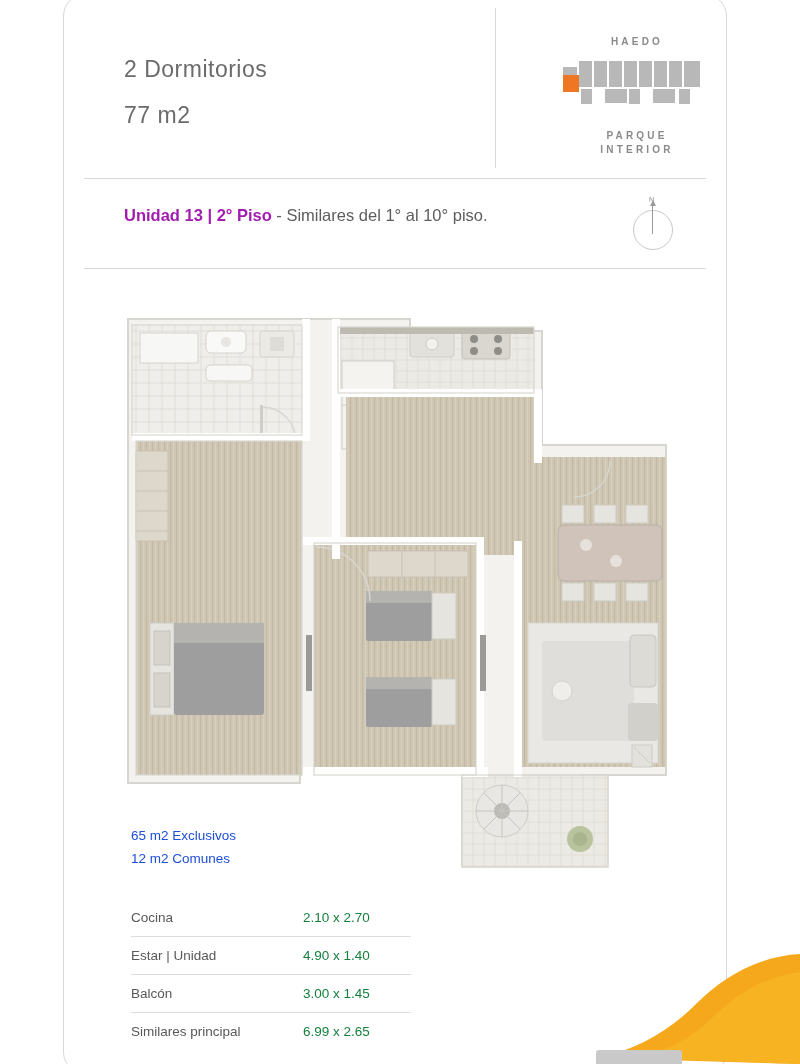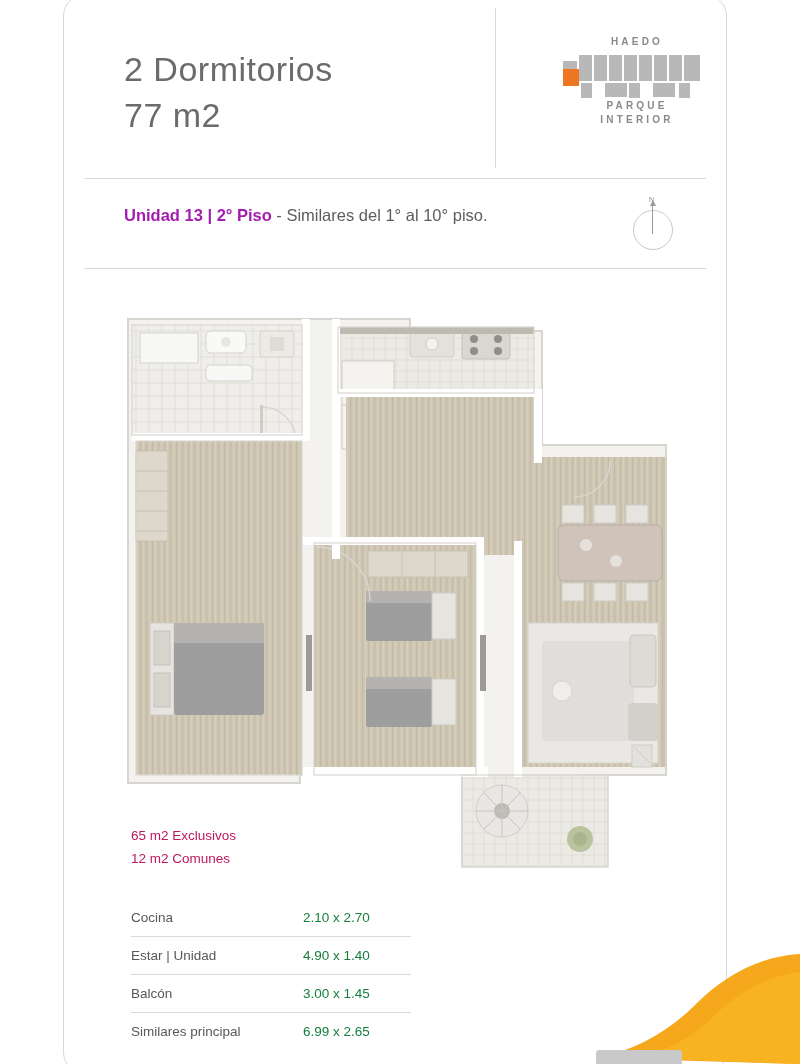--- a/index.html
+++ b/index.html
@@ -30,21 +30,21 @@
     position: absolute;
     left: 64px; top: 0px;
     width: 662px; height: 178px;
   }
   .title-block {
     position: absolute;
     left: 60px; top: 46px;
     width: 360px;
   }
   .title-line {
-    font-size: 34px;
+    font-size: 23px;
     color: #6b6b6b;
     font-weight: 400;
     letter-spacing: 0.5px;
     line-height: 46px;
     white-space: nowrap;
   }
   .vdivider {
     position: absolute;
     left: 431px; top: 8px;
     width: 1px; height: 160px;
@@ -61,22 +61,22 @@
     left: 478px; top: 36px;
     width: 190px; height: 130px;
     text-align: center;
   }
   .logo-top, .logo-bot {
     font-size: 10px;
     letter-spacing: 3.2px;
     color: #8a8a8a;
     font-weight: 700;
   }
-  .logo-top { margin-bottom: 0; }
-  .logo-bot { margin-top: 0; line-height: 14px; }
+  .logo-top { margin-bottom: 6px; }
+  .logo-bot { margin-top: 24px; line-height: 14px; }
   .logo-mark {
     position: relative;
     width: 160px; height: 52px;
     margin: 0 auto;
   }
   .blk { position: absolute; background: #b8b8b8; }
   .blk.accent { background: #ef7622; }
 
   
   .unitbar {
@@ -131,21 +131,21 @@
     left: 110px; top: 305px;
     width: 580px; height: 580px;
   }
   .plan svg { display: block; }
 
   
   .areas {
     position: absolute;
     left: 131px; top: 824px;
     font-size: 13.5px;
-    color: #be185d;
+    color: #1d4ed8;
     line-height: 23px;
   }
 
   
   .tbl {
     position: absolute;
     left: 131px; top: 898px;
     width: 280px;
   }
   .tbl-row {

